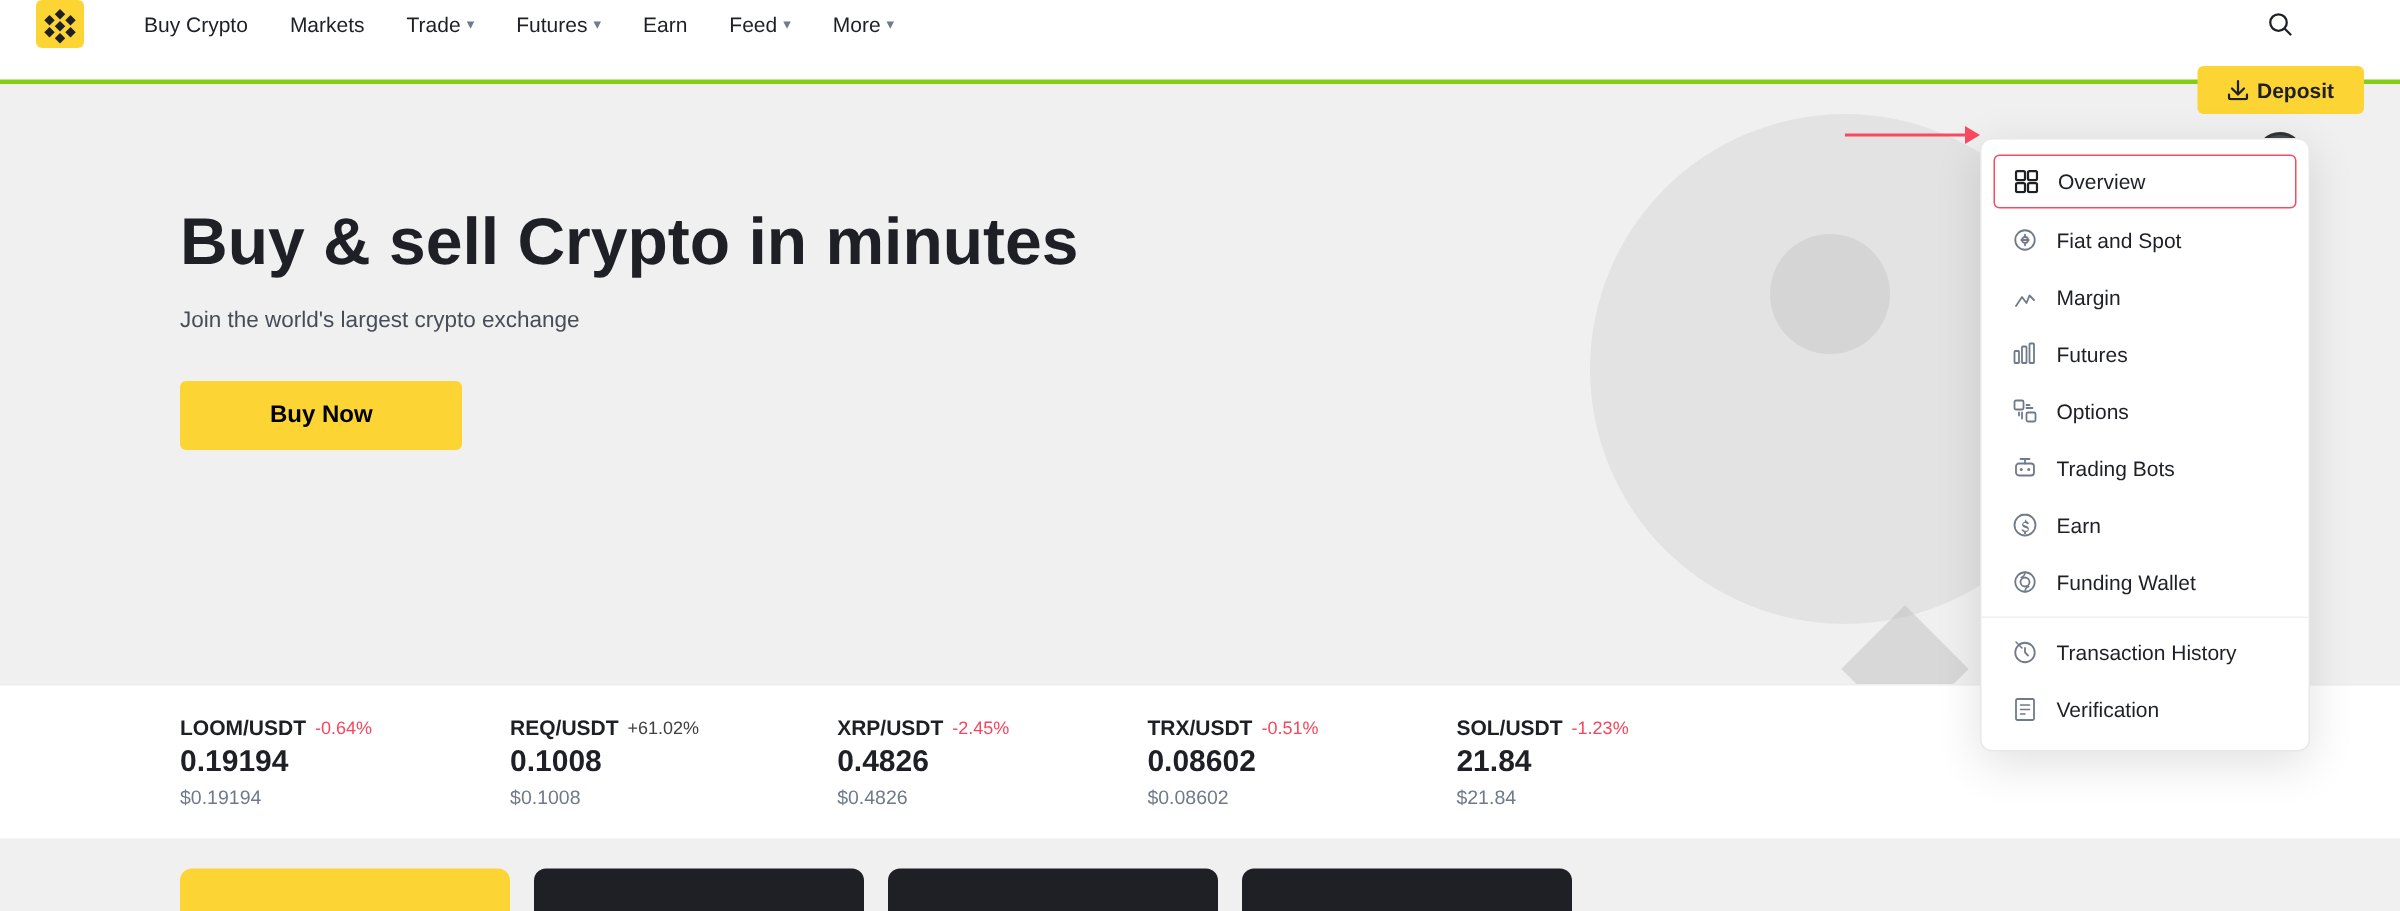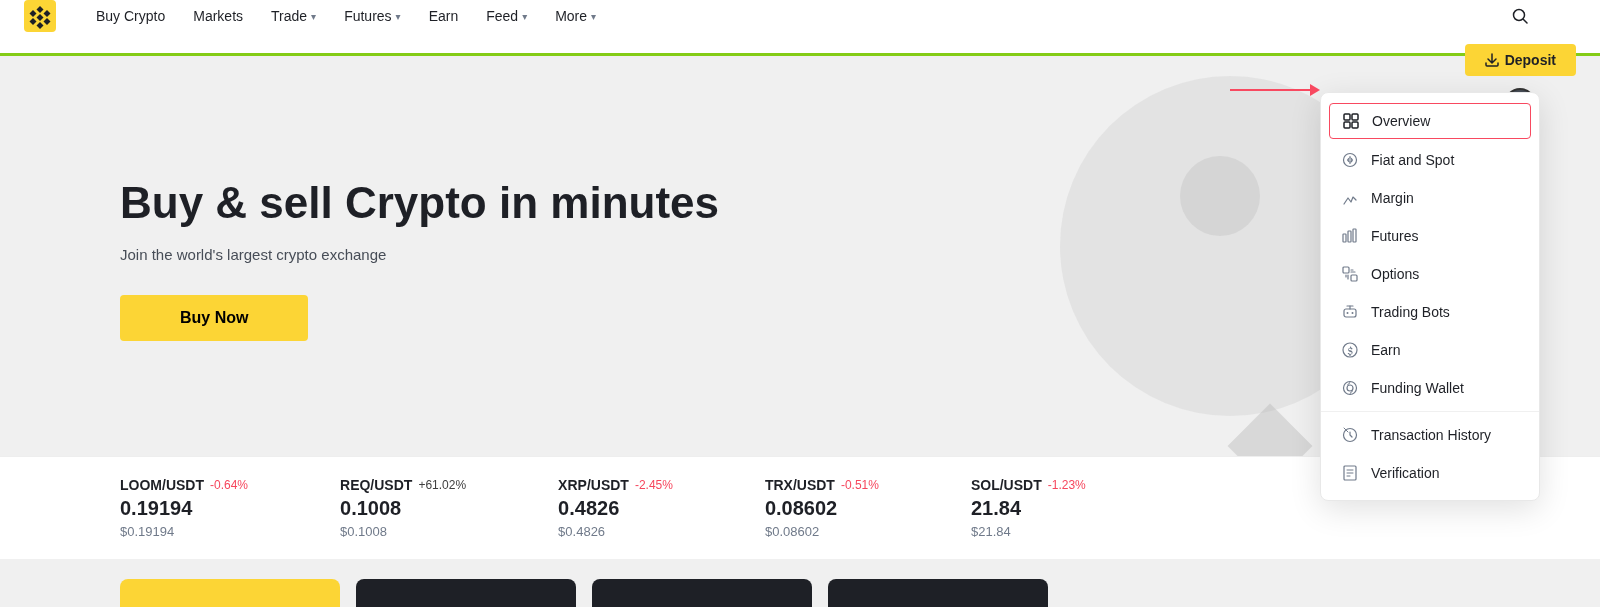--- a/index.html
+++ b/index.html
@@ -94,21 +94,20 @@
       min-height: 400px;
       display: flex;
       align-items: flex-start;
       padding: 80px 120px 0;
       position: relative;
       overflow: hidden;
     }
     .hero-content {
       max-width: 600px;
       z-index: 2;
-      margin-top: 41px;
     }
     .hero-title {
       font-size: 44px;
       font-weight: 700;
       color: #1e2026;
       line-height: 1.2;
       margin-bottom: 16px;
     }
     .hero-subtitle {
       font-size: 15px;

